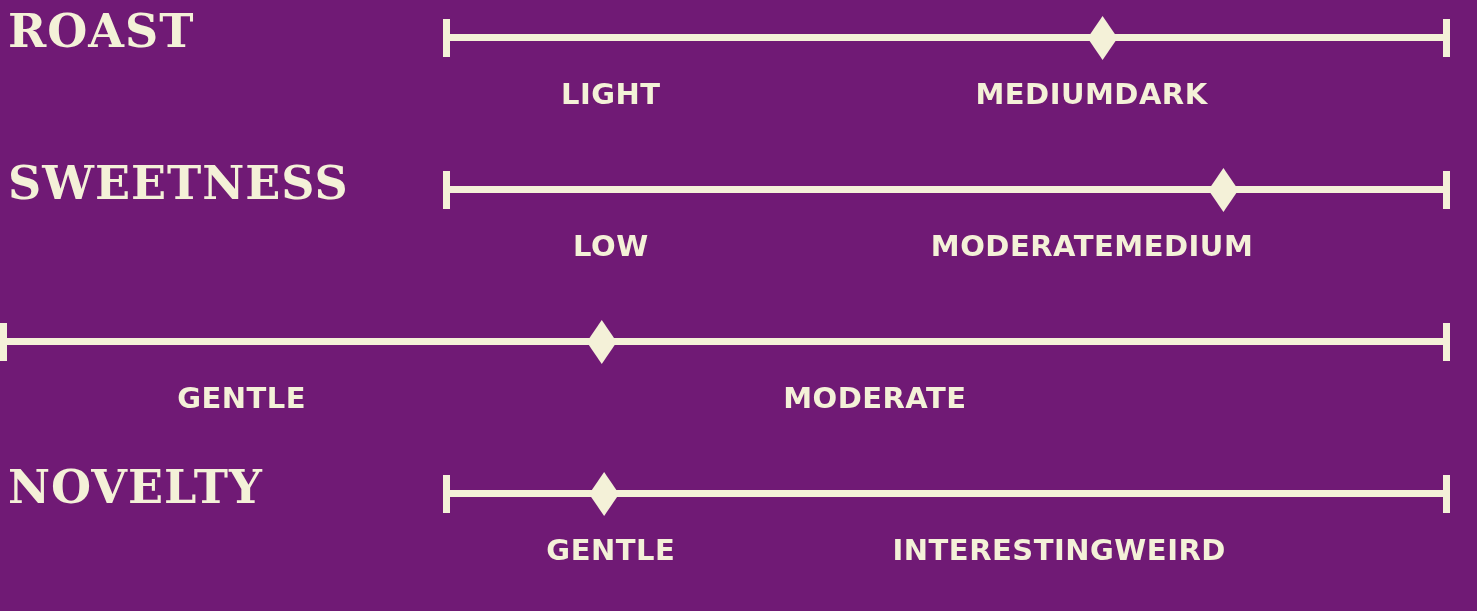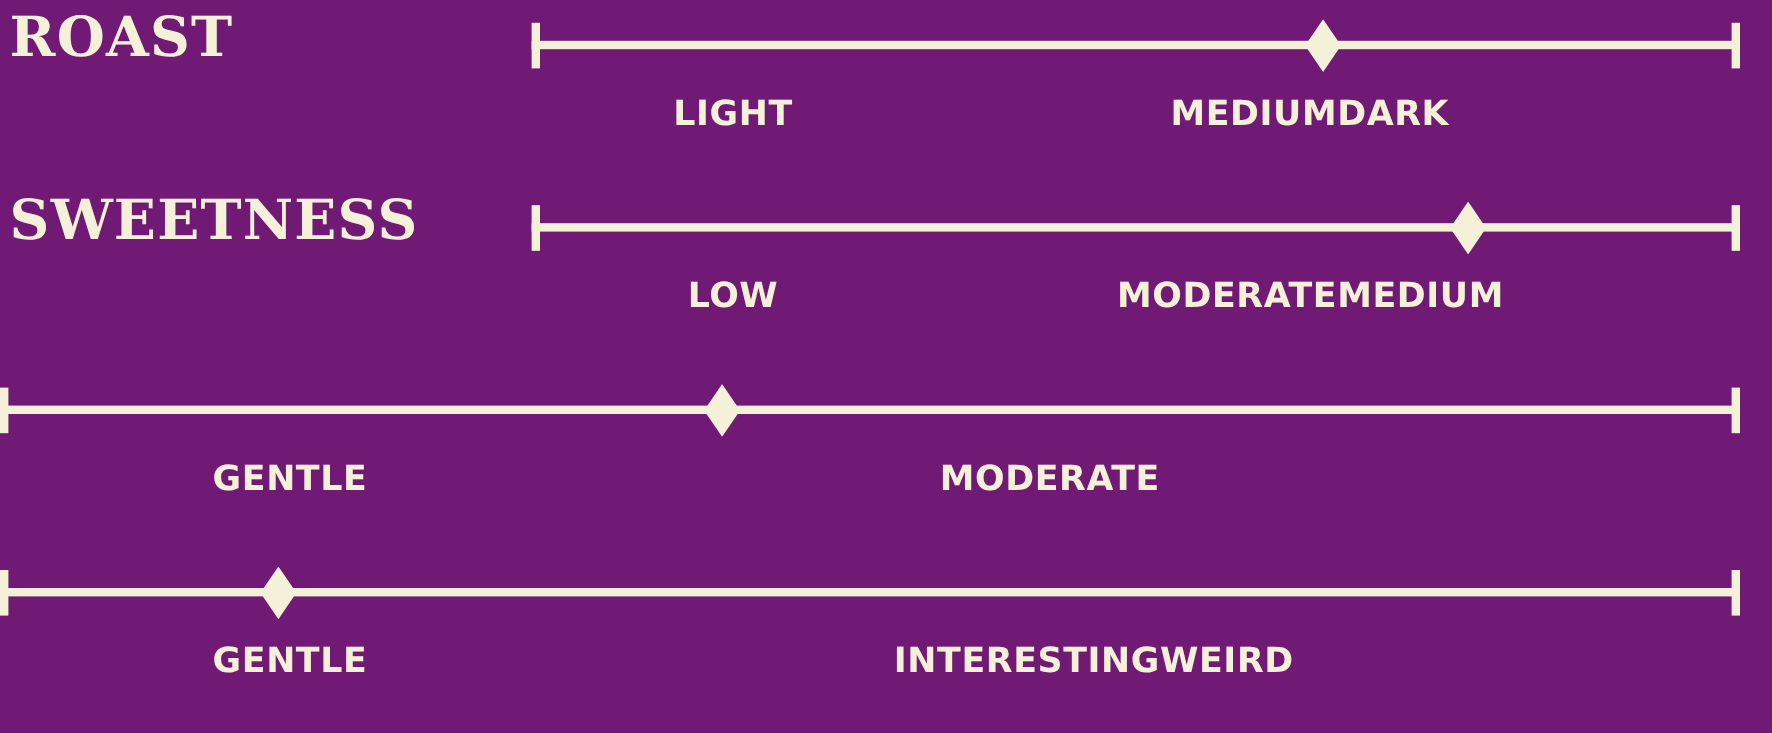--- a/index.html
+++ b/index.html
@@ -137,20 +137,21 @@
           <div class="diamond-marker" style="left: 41.5%;"></div>
         </div>
         <div class="tick-labels">
           <span class="low">GENTLE</span>
           <span class="mid">MODERATE</span>
         </div>
       </div>
     </div>
 
     <div class="attr-row">
+      <div class="attr-title">NOVELTY</div>
       <div class="scale-col">
         <div class="scale-track">
           <div class="endcap left"></div>
           <div class="scale-line"></div>
           <div class="endcap right"></div>
           <div class="diamond-marker" style="left: 16%;"></div>
         </div>
         <div class="tick-labels">
           <span class="low">GENTLE</span>
           <span class="mid">INTERESTING</span>

